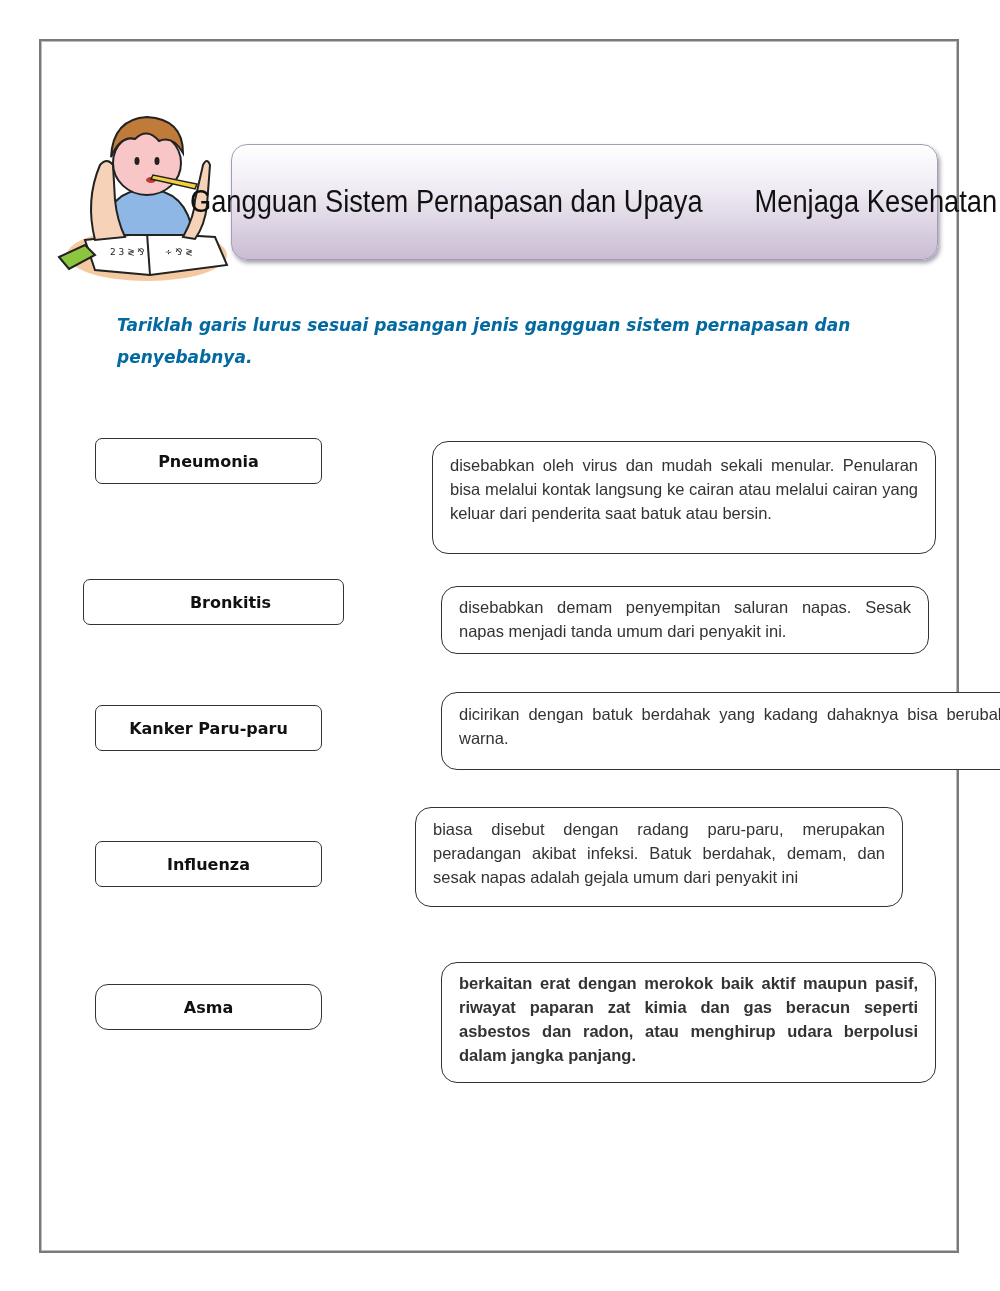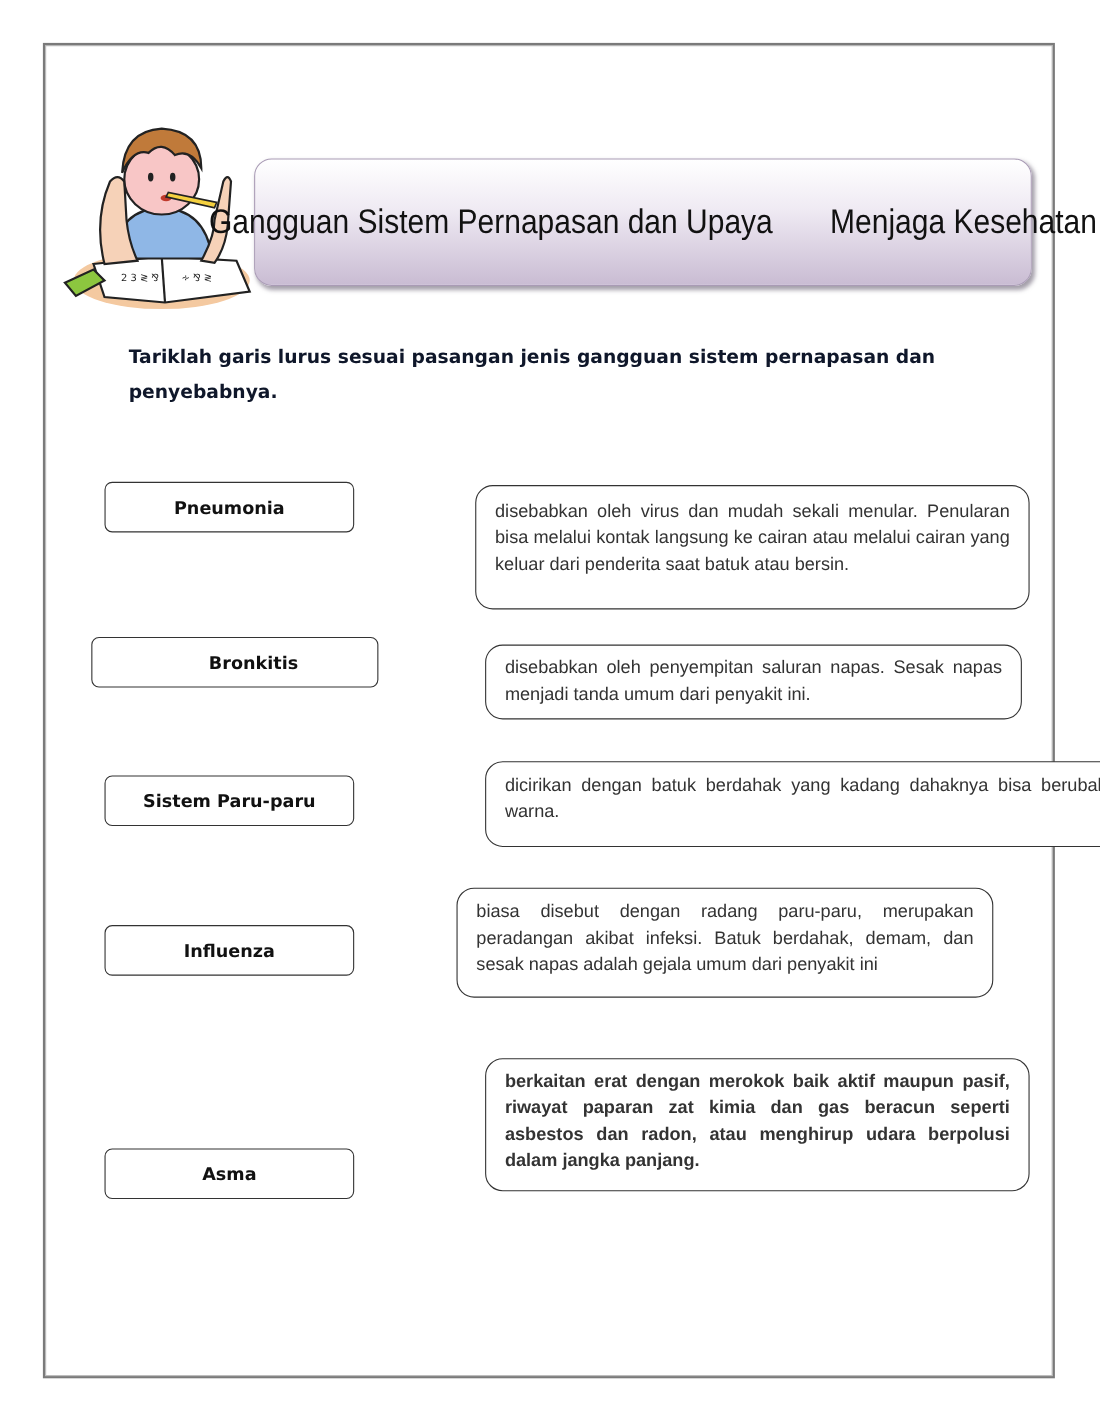--- a/index.html
+++ b/index.html
@@ -15,22 +15,22 @@
     background: linear-gradient(#ffffff 0%, #efeaf3 40%, #c9bcd3 100%);
     box-shadow: 2px 3px 4px rgba(90,80,100,0.55);
     display: flex; align-items: center; justify-content: center; margin-top: 20px;
   }
   .title-line {
     font-family: "Liberation Sans", sans-serif; font-size: 31px; color: #111;
     line-height: 46px; transform: scaleX(0.88); white-space: nowrap;
   }
   .instruction {
     position: absolute; left: 117px; top: 309px; width: 760px;
-    font-family: "DejaVu Sans", sans-serif; font-weight: bold; 
-    font-size: 17px; line-height: 32px; color: #0f172a;
+    font-family: "DejaVu Sans", sans-serif; font-weight: bold; font-style: italic;
+    font-size: 17px; line-height: 32px; color: #0369a1;
   }
   .term-box {
     position: absolute; width: 225px; height: 44px; border: 1.5px solid #333;
     border-radius: 7px; background: #fff; display: flex; align-items: center; justify-content: center;
     font-family: "DejaVu Sans", sans-serif; font-weight: bold; font-size: 16px; color: #111;
     cursor: pointer;
   }
   .desc-box {
     position: absolute; border: 1.5px solid #333; border-radius: 16px; background: #fff;
     padding: 10px 17px; box-sizing: border-box;
@@ -73,21 +73,21 @@
 
 <div class="title-box">
   <div class="title-line">Gangguan Sistem Pernapasan dan Upaya</div>
   <div class="title-line">Menjaga Kesehatan</div>
 </div>
 
 <div class="instruction">Tariklah garis lurus sesuai pasangan jenis gangguan sistem pernapasan dan penyebabnya.</div>
 
 <div class="term-box" style="left:95px; top:438px;">Pneumonia</div>
 <div class="term-box" style="left:83px; top:579px;padding-left:34px;">Bronkitis</div>
-<div class="term-box" style="left:95px; top:705px;">Sistem Paru-paru</div>
+<div class="term-box" style="left:95px; top:705px;">Kanker Paru-paru</div>
 <div class="term-box" style="left:95px; top:841px;">Influenza</div>
-<div class="term-box" style="left:95px; top:1044px;">Asma</div>
+<div class="term-box" style="left:95px; top:984px;border-radius:13px;">Asma</div>
 
 <div class="desc-box" style="left:432px; top:441px; width:504px; height:113px; padding-top:11px;">disebabkan oleh virus dan mudah sekali menular. Penularan bisa melalui kontak langsung ke cairan atau melalui cairan yang keluar dari penderita saat batuk atau bersin.</div>
-<div class="desc-box" style="left:441px; top:586px; width:488px; height:68px; padding-top:8px;">disebabkan oleh penyempitan saluran napas. Sesak napas menjadi tanda umum dari penyakit ini.</div>
+<div class="desc-box" style="left:441px; top:586px; width:488px; height:68px; padding-top:8px;">disebabkan demam penyempitan saluran napas. Sesak napas menjadi tanda umum dari penyakit ini.</div>
 <div class="desc-box" style="left:441px; top:692px; width:584px; height:78px; padding-top:9px;">dicirikan dengan batuk berdahak yang kadang dahaknya bisa berubah warna.</div>
 <div class="desc-box" style="left:415px; top:807px; width:488px; height:100px; padding-top:9px;">biasa disebut dengan radang paru-paru, merupakan peradangan akibat infeksi. Batuk berdahak, demam, dan sesak napas adalah gejala umum dari penyakit ini</div>
 <div class="desc-box" style="left:441px; top:962px; width:495px; height:121px; padding-top:8px;font-weight:bold;">berkaitan erat dengan merokok baik aktif maupun pasif, riwayat paparan zat kimia dan gas beracun seperti asbestos dan radon, atau menghirup udara berpolusi dalam jangka panjang.</div>
 
 </body></html>

